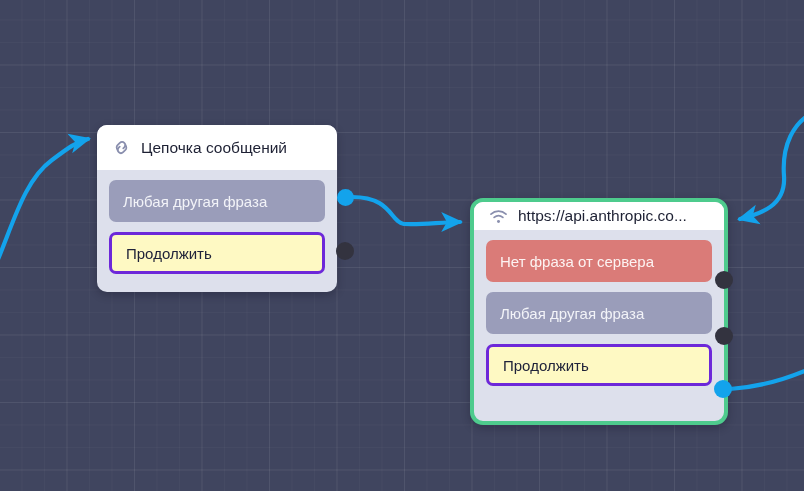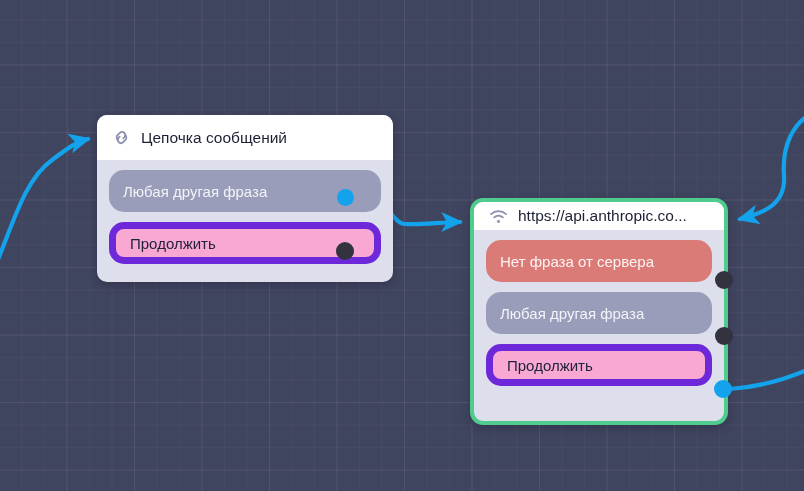--- a/index.html
+++ b/index.html
@@ -44,22 +44,22 @@
 
   .node {
     position: absolute;
     border-radius: 10px;
     overflow: hidden;
   }
 
   
   #node-chain {
     left: 97px;
-    top: 115px;
-    width: 296px;
+    top: 125px;
+    width: 240px;
     height: 167px;
     background: #dde0ec;
     box-shadow: 0 3px 9px rgba(20,22,38,0.33);
   }
   
   #node-api {
     left: 470px;
     top: 198px;
     width: 258px;
     height: 227px;
@@ -99,40 +99,40 @@
   .node-body {
     padding: 10px 12px 12px 12px;
     display: flex;
     flex-direction: column;
     gap: 10px;
     box-sizing: border-box;
   }
 
   .chip {
     height: 42px;
-    border-radius: 15px;
+    border-radius: 7px;
     display: flex;
     align-items: center;
     padding: 4px 14px;
     font-size: 15px;
     box-sizing: border-box;
     white-space: nowrap;
     overflow: hidden;
   }
   .chip-grey {
     background: #9a9dba;
     color: #f2f3f8;
   }
   .chip-red {
     background: #da7b78;
     color: #fdf3f2;
   }
   .chip-plain {
-    background: #f9a8d4;
-    border: 7px solid #6d28d9;
+    background: #fef9c3;
+    border: 3px solid #6d28d9;
     color: #20233a;
   }
 
   .port {
     position: absolute;
     border-radius: 50%;
   }
   .port-blue { background: #13a3ec; }
   .port-dark { background: #33333f; }
 </style>

